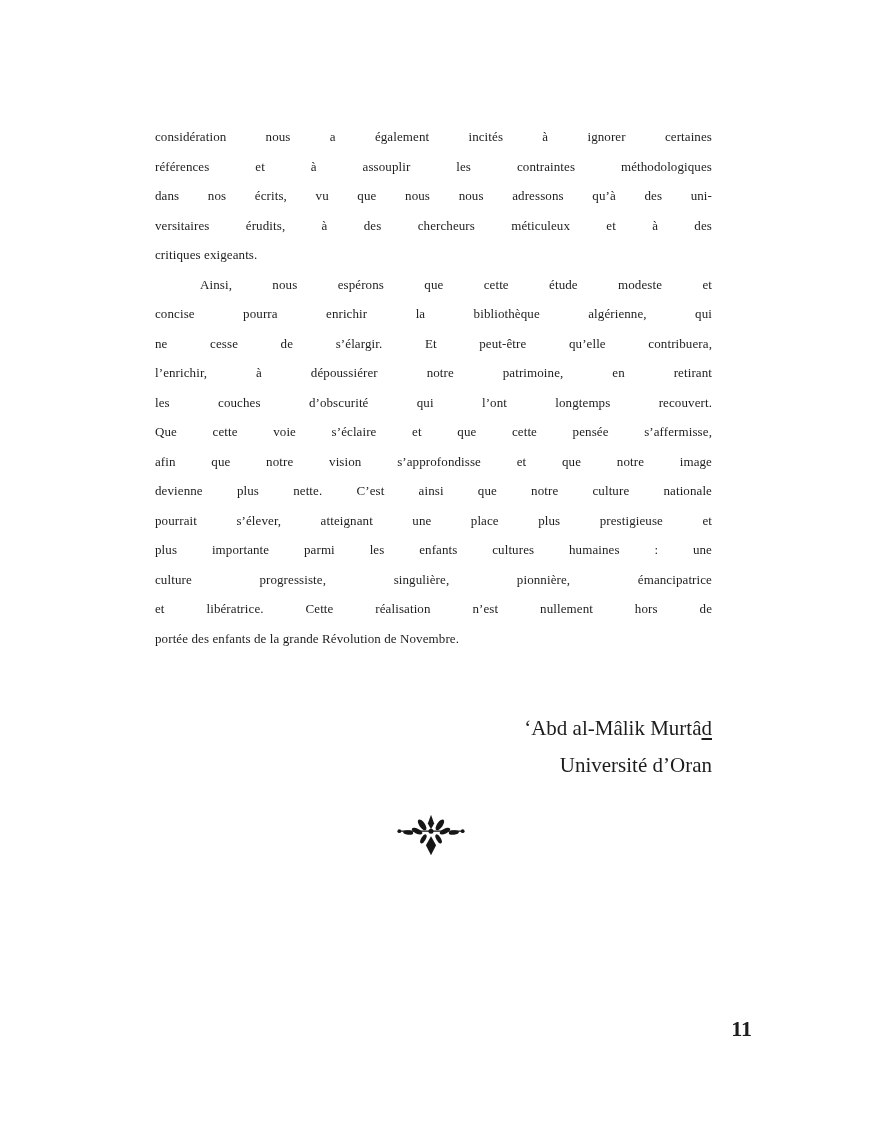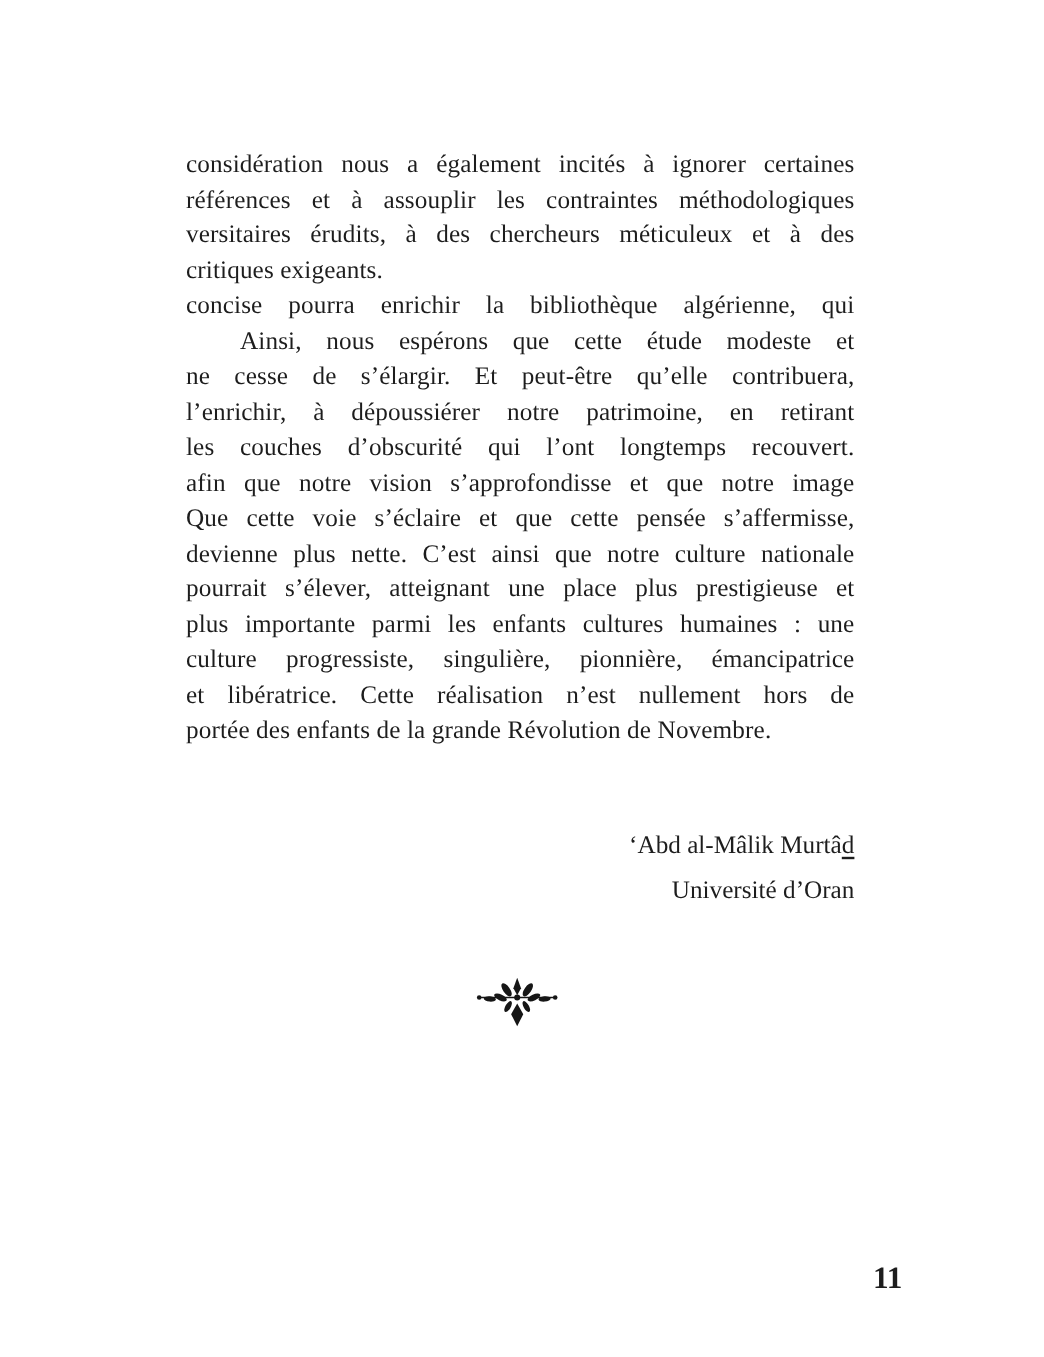--- a/index.html
+++ b/index.html
@@ -10,73 +10,73 @@
     color: #1d1d1d;
     position: relative;
     overflow: hidden;
   }
   .page { position: absolute; inset: 0; }
 
   .textblock {
     position: absolute;
     left: 155px; top: 122px;
     width: 557px;
-    font-size: 21px;
+    font-size: 13px;
     line-height: 29.5px;
     letter-spacing: 0.1px;
   }
   .line { text-align: justify; text-align-last: justify; }
   .line.last { text-align: center; text-align-last: left; }
   .line.indent { text-indent: 45px; }
 
   .signature {
     position: absolute;
-    right: 158px; top: 686px;
+    right: 158px; top: 710px;
     text-align: right;
     font-size: 21px;
     line-height: 37px;
   }
   .signature .u {
     text-decoration: underline;
     text-underline-offset: 3px;
     text-decoration-thickness: 1.5px;
   }
 
   .ornament {
     position: absolute;
     left: 393px; top: 812px;
     width: 76px; height: 46px;
   }
 
   .pagenum {
     position: absolute;
     right: 118px; top: 1014px;
-    font-size: 26px;
+    font-size: 22px;
     font-weight: bold;
     line-height: 29px;
-    margin-top: 36px;
   }
 </style>
 </head>
 <body>
 
 <div class="page">
 
   <div class="textblock">
       <div class="line">considération nous a également incités à ignorer certaines</div>
       <div class="line">références et à assouplir les contraintes méthodologiques</div>
+      <div class="line">dans nos écrits, vu que nous nous adressons qu’à des uni-</div>
       <div class="line">versitaires érudits, à des chercheurs méticuleux et à des</div>
       <div class="line last">critiques exigeants.</div>
+      <div class="line indent">Ainsi, nous espérons que cette étude modeste et</div>
       <div class="line">concise pourra enrichir la bibliothèque algérienne, qui</div>
-      <div class="line indent">Ainsi, nous espérons que cette étude modeste et</div>
       <div class="line">ne cesse de s’élargir. Et peut-être qu’elle contribuera,</div>
       <div class="line">l’enrichir, à dépoussiérer notre patrimoine, en retirant</div>
       <div class="line">les couches d’obscurité qui l’ont longtemps recouvert.</div>
+      <div class="line">Que cette voie s’éclaire et que cette pensée s’affermisse,</div>
       <div class="line">afin que notre vision s’approfondisse et que notre image</div>
-      <div class="line">Que cette voie s’éclaire et que cette pensée s’affermisse,</div>
       <div class="line">devienne plus nette. C’est ainsi que notre culture nationale</div>
       <div class="line">pourrait s’élever, atteignant une place plus prestigieuse et</div>
       <div class="line">plus importante parmi les enfants cultures humaines : une</div>
       <div class="line">culture progressiste, singulière, pionnière, émancipatrice</div>
       <div class="line">et libératrice. Cette réalisation n’est nullement hors de</div>
       <div class="line last">portée des enfants de la grande Révolution de Novembre.</div>
     </div>
 
   <div class="signature">
     <div><span>‘Abd al-Mâlik Murtâ</span><span class="u">d</span></div>

